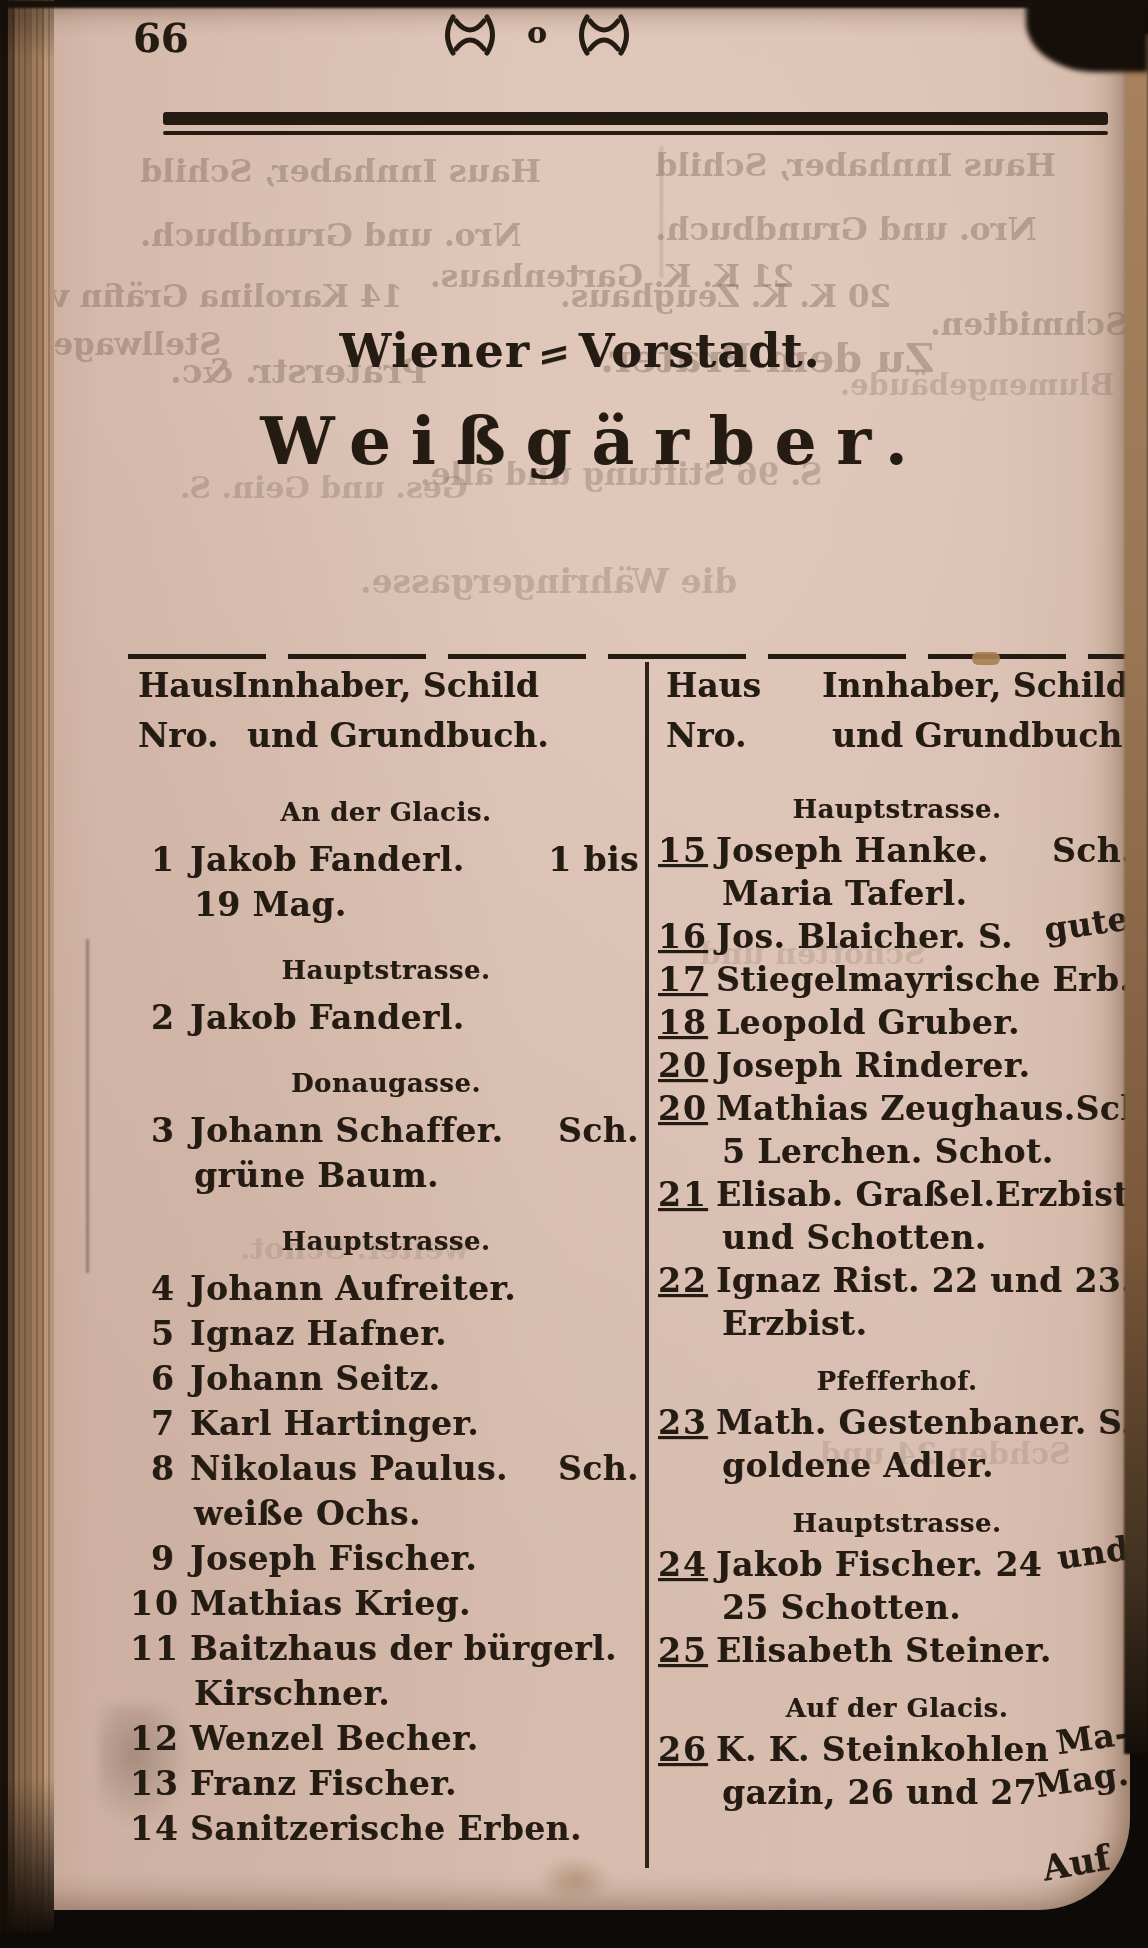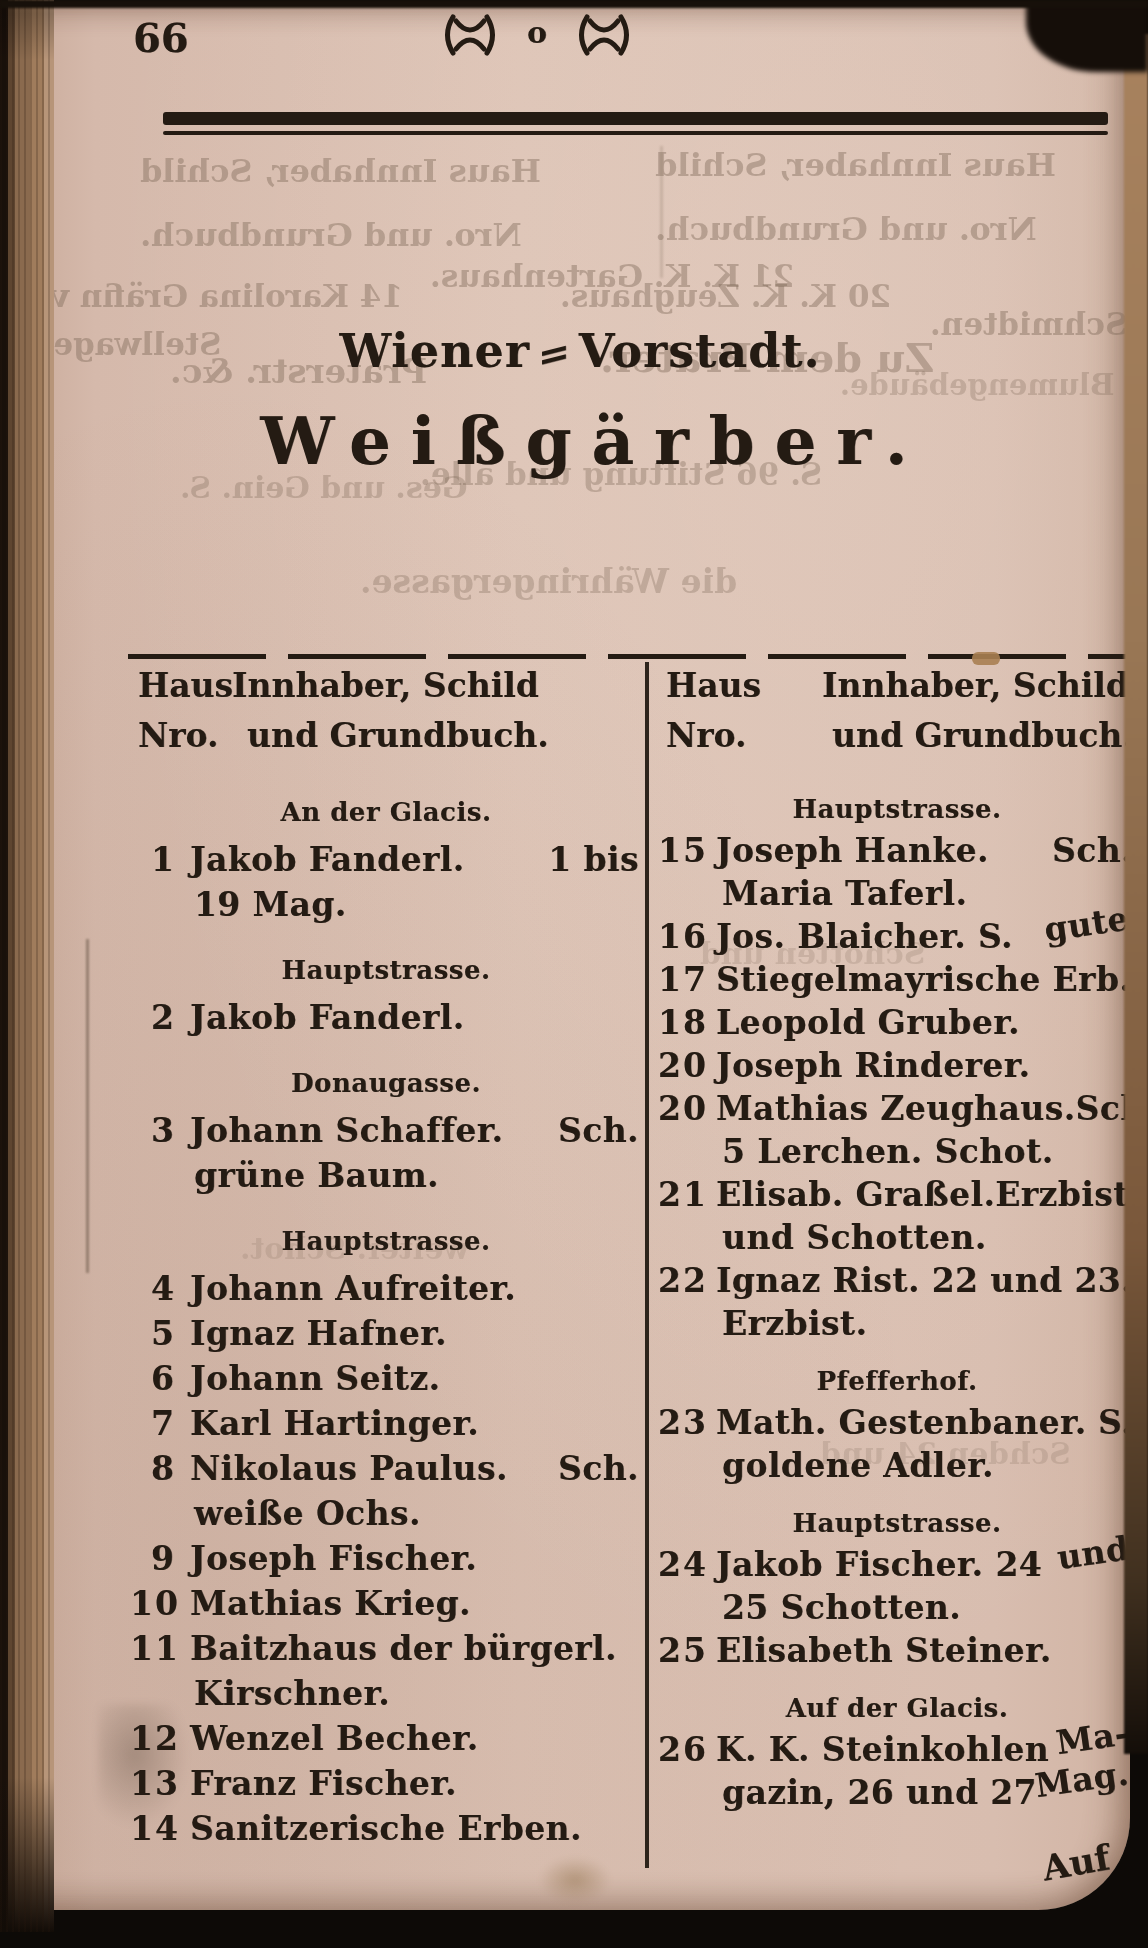--- a/index.html
+++ b/index.html
@@ -79,21 +79,21 @@
   #colL{left:130px;top:775px;width:512px;}
   #colR{left:658px;top:772px;width:478px;}
   .row{display:flex;align-items:flex-end;white-space:nowrap;font-size:33px;padding-bottom:7px;
        box-sizing:border-box;letter-spacing:.4px;}
   #colL .row{height:45px}  #colR .row{height:43px}
   .sect{display:flex;align-items:center;justify-content:center;font-size:26px;box-sizing:border-box;
         padding-top:10px;letter-spacing:.5px;}
   #colL .sect{height:68px} #colL .sect.first{height:60px;padding-top:2px}
   #colR .sect{height:56px;padding-top:6px}
   .num{width:46px;text-align:right;margin-right:14px;letter-spacing:2px;flex:none;}
-  #colR .num{width:48px;margin-right:10px;}
+  #colR .num{width:48px;margin-right:10px;text-decoration:underline;}
   .cont{padding-left:64px;}
   .tail{margin-left:auto;padding-right:3px;}
   .tilt{transform:rotate(-8deg) translateY(-7px);transform-origin:left bottom;}
   #catchword{position:absolute;left:1042px;top:1836px;font-size:35px;font-weight:bold;
              transform:rotate(-10deg);}
 </style>
 </head>
 <body>
 
 <div id="canvas">

